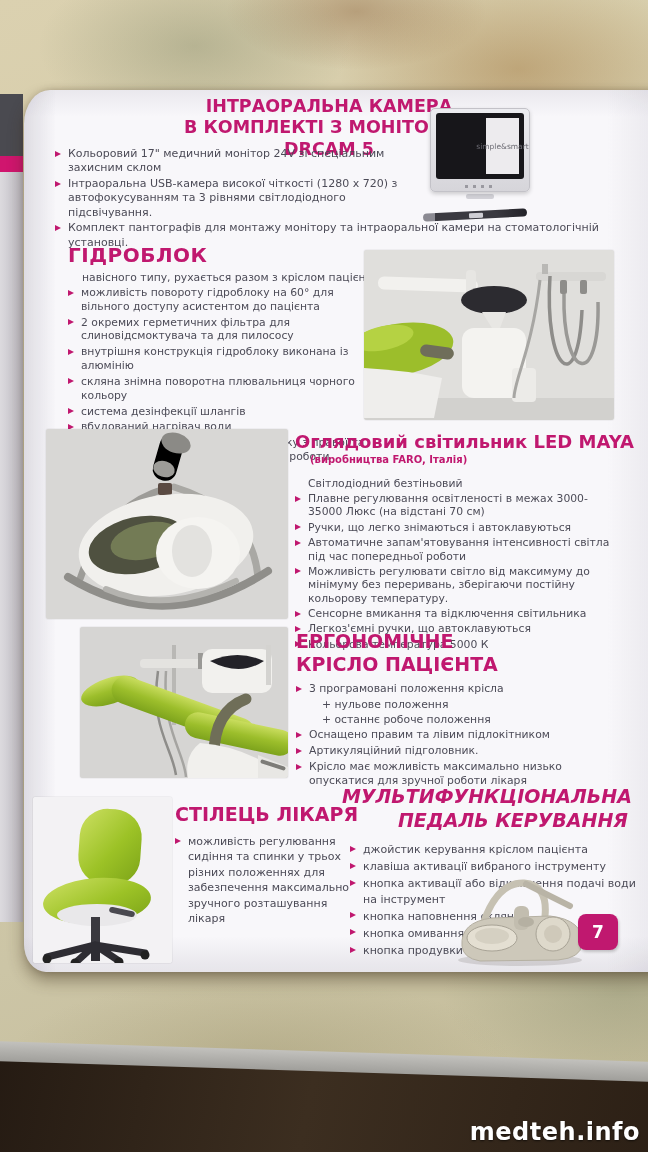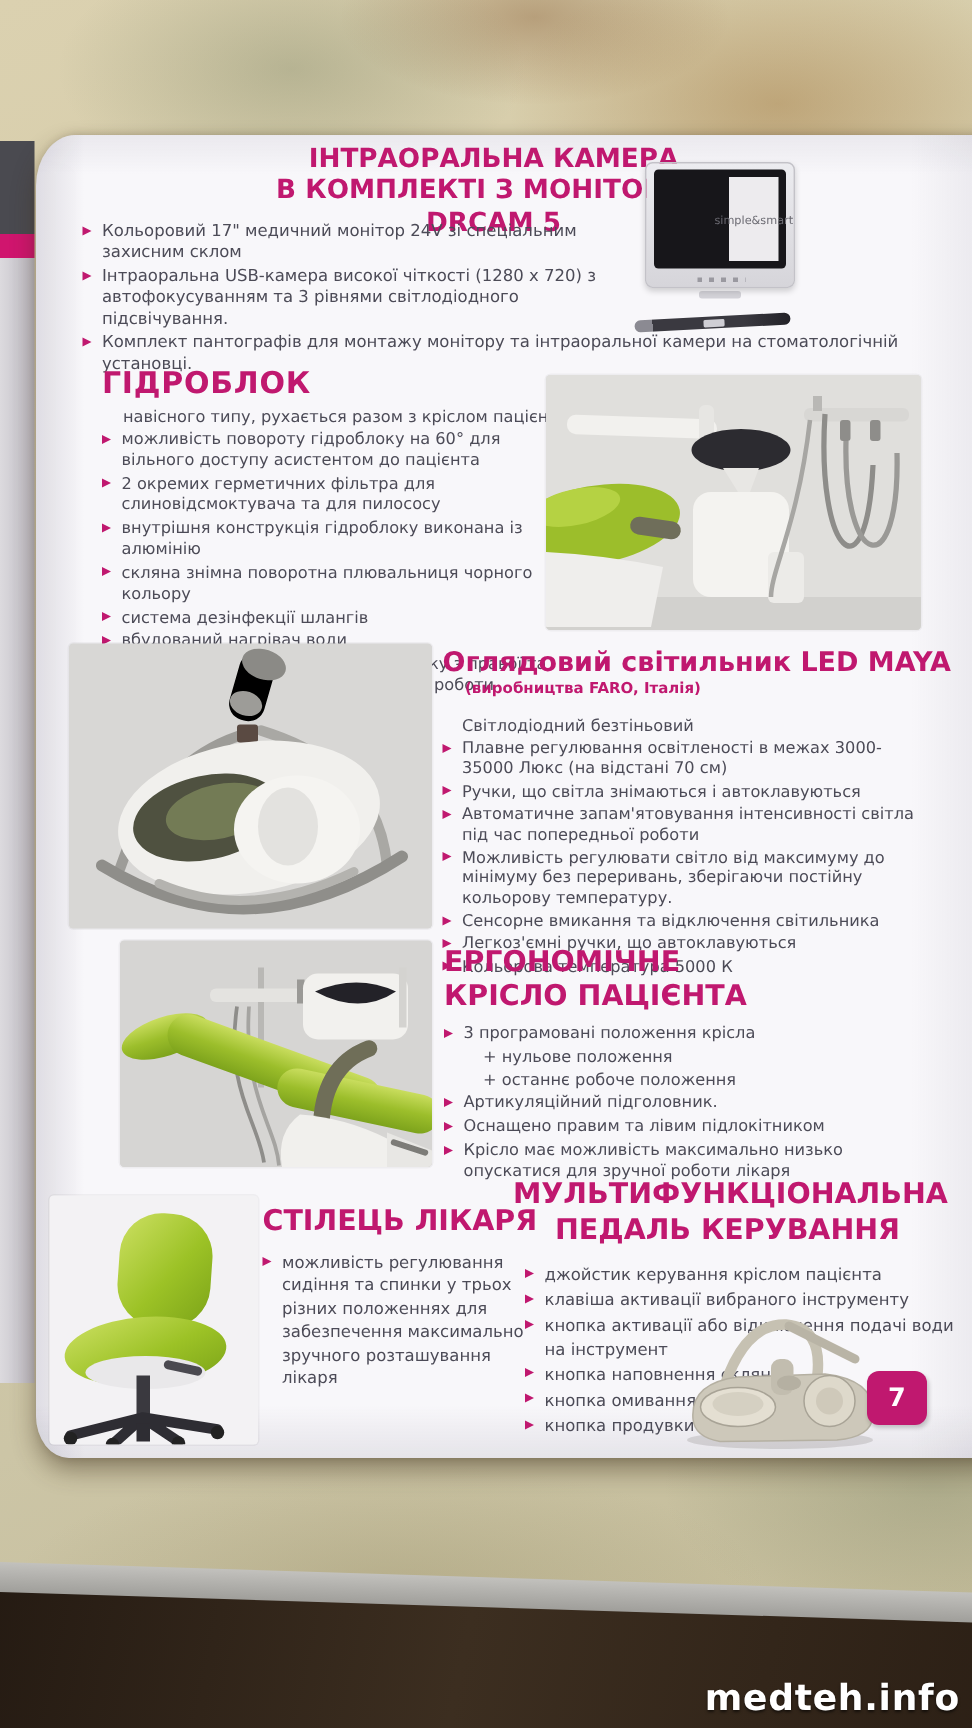--- a/index.html
+++ b/index.html
@@ -88,21 +88,21 @@
   .lamp-bullets{position:absolute;left:271px;top:402px;width:322px;font-size:10.8px;line-height:1.24;}
 
   .chair-photo{left:56px;top:537px;width:208px;height:151px;background:#d6d5d3;}
   .chair-head{position:absolute;left:272px;top:540px;font-size:19px;line-height:1.2;}
   .chair-bullets{position:absolute;left:272px;top:592px;width:316px;font-size:10.8px;line-height:1.3;}
 
   .stool-photo{left:9px;top:707px;width:139px;height:166px;background:#f3f2f4;}
   .stool-head{position:absolute;left:151px;top:713px;font-size:19px;}
   .stool-bullets{position:absolute;left:151px;top:744px;width:190px;font-size:11px;line-height:1.4;}
 
-  .pedal-head{position:absolute;left:318px;top:695px;width:286px;text-align:center;font-size:19px;line-height:1.25;}
+  .pedal-head{position:absolute;left:318px;top:695px;width:286px;text-align:right;font-size:19px;line-height:1.25;font-style:italic;}
   .pedal-bullets{position:absolute;left:326px;top:752px;width:300px;font-size:11px;line-height:1.38;}
   .pedal-photo-wrap{position:absolute;left:426px;top:786px;width:142px;height:90px;}
   .page-number{position:absolute;left:554px;top:824px;width:40px;height:36px;background:var(--accent);
     border-radius:8px;color:#fff;font-weight:bold;font-size:17px;display:flex;align-items:center;justify-content:center;
     box-shadow:1px 2px 3px rgba(0,0,0,.2);}
 </style>
 </head>
 <body>
 
 <div class="scene">
@@ -192,21 +192,21 @@
         <ellipse cx="152" cy="124" rx="42" ry="36" fill="#f5f4f1"></ellipse>
         <ellipse cx="146" cy="122" rx="20" ry="26" fill="#e3e2df"></ellipse>
         <path d="M60,160 Q120,186 190,152" fill="none" stroke="#b4b3af" stroke-width="6" stroke-linecap="round"></path>
       </svg>
     </div>
     <h2 class="lamp-head">Оглядовий світильник LED MAYA</h2>
     <div class="lamp-sub">(виробництва FARO, Італія)</div>
     <div class="lamp-intro intro">Світлодіодний безтіньовий</div>
     <ul class="lamp-bullets">
       <li>Плавне регулювання освітленості в межах 3000-35000 Люкс (на відстані 70 см)</li>
-      <li>Ручки, що світла знімаються і автоклавуються</li>
+      <li>Ручки, що легко знімаються і автоклавуються</li>
       <li>Автоматичне запам'ятовування інтенсивності світла під час попередньої роботи</li>
       <li>Можливість регулювати світло від максимуму до мінімуму без переривань, зберігаючи постійну кольорову температуру.</li>
       <li>Сенсорне вмикання та відключення світильника</li>
       <li>Легкоз'ємні ручки, що автоклавуються</li>
       <li>Кольорова температура 5000 К</li>
     </ul>
 
     <div class="photo chair-photo">
       <svg width="208" height="151" viewBox="0 0 208 151">
         <defs>
@@ -239,22 +239,22 @@
         <path d="M178,128 L208,140 L208,151 L178,151 Z" fill="#e8e7e4"></path>
         <rect x="180" y="136" width="26" height="4" rx="2" fill="#7d7c78" transform="rotate(18 193 138)"></rect>
       </svg>
     </div>
     <h2 class="chair-head"><span>ЕРГОНОМІЧНЕ</span><br>
       <span>КРІСЛО ПАЦІЄНТА</span></h2>
     <ul class="chair-bullets">
       <li>3 програмовані положення крісла</li>
       <li class="sub">+ нульове положення</li>
       <li class="sub">+ останнє робоче положення</li>
+      <li>Оснащено правим та лівим підлокітником</li>
       <li>Артикуляційний підголовник.</li>
-      <li>Оснащено правим та лівим підлокітником</li>
       <li>Крісло має можливість максимально низько опускатися для зручної роботи лікаря</li>
     </ul>
 
     <div class="photo stool-photo">
       <svg width="139" height="166" viewBox="0 0 139 166">
         <defs>
           <linearGradient id="grn2" x1="0" y1="0" x2="1" y2="1">
             <stop offset="0" stop-color="#cde063"></stop>
               <stop offset="0.55" stop-color="#9cc226"></stop>
               <stop offset="1" stop-color="#7ba318"></stop>

